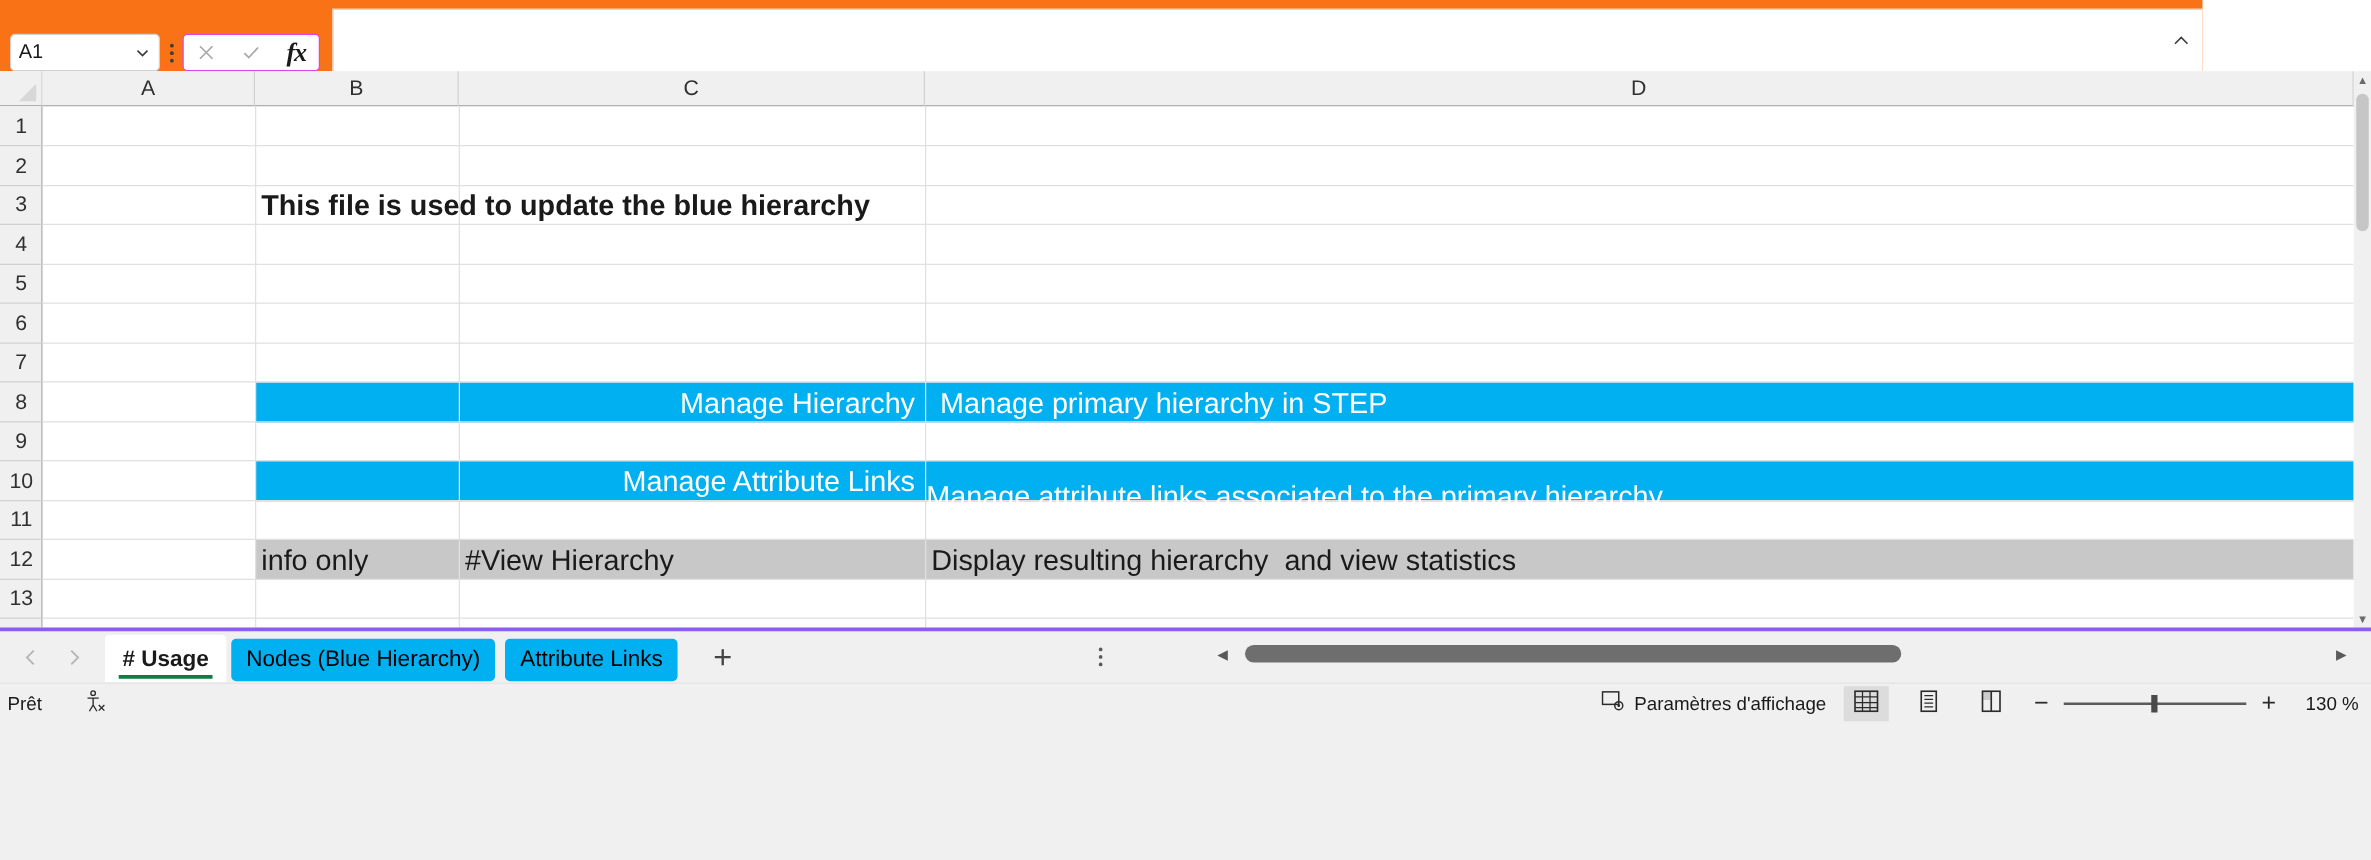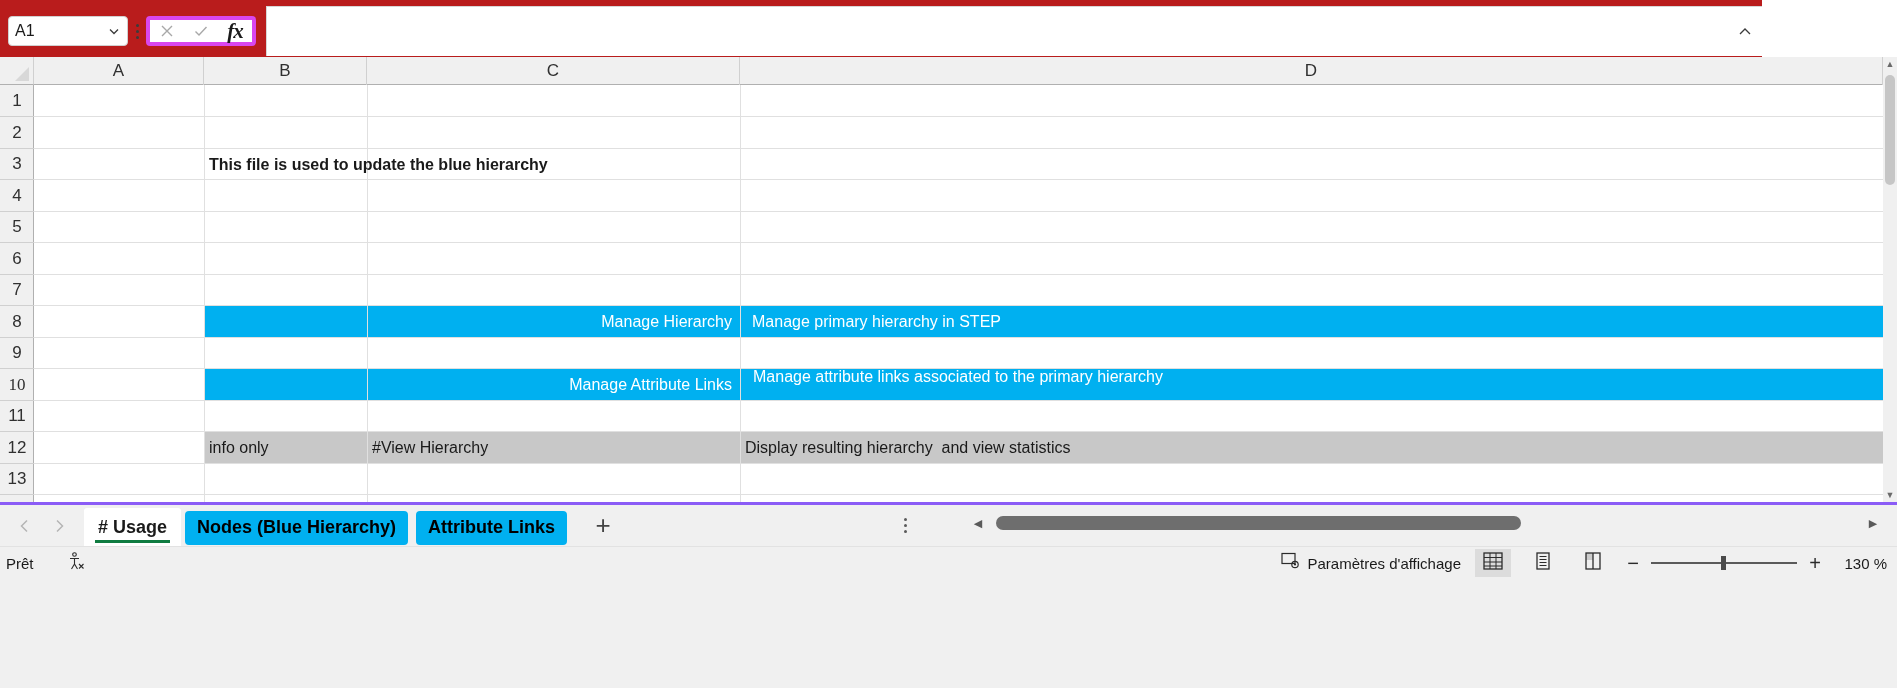--- a/index.html
+++ b/index.html
@@ -8,22 +8,22 @@
     width: 1897px; height: 688px;
     overflow: hidden;
     font-family: "Liberation Sans", sans-serif;
     background: #ffffff;
   }
 
   
   .formula-row {
     position: absolute; left: 0; top: 0;
     width: 1762px; height: 57px;
-    background: #b91c1c;
-    display: flex; align-items: center;
+    background: #f97316;
+    display: flex; align-items: flex-end;
   }
   .namebox {
     margin-left: 8px; margin-top: 5px;
     width: 120px; height: 30px;
     background: #ffffff;
     border: 1px solid #d0d0d0;
     border-radius: 4px;
     display: flex; align-items: center;
     padding: 0 6px;
     font-size: 16px; color: #1a1a1a;
@@ -37,21 +37,21 @@
     width: 18px; height: 30px; margin-top: 5px;
     display: flex; flex-direction: column; align-items: center; justify-content: center;
     gap: 3px;
   }
   .vdots i { width: 3px; height: 3px; background: #3b3b3b; border-radius: 50%; display: block; }
 
   .fbar-btns {
     margin-top: 5px;
     height: 30px; width: 110px;
     background: #ffffff;
-    border: 4px solid #d946ef;
+    border: 1px solid #d946ef;
     border-radius: 4px;
     display: flex; align-items: center; justify-content: space-around;
   }
   .fbtn { width: 30px; height: 26px; display: flex; align-items: center; justify-content: center; color: #9a9a9a; }
   .fbtn.fx { color: #1a1a1a; font-family: "Liberation Serif", serif; font-style: italic; font-size: 21px; font-weight: 600; letter-spacing: -1px; }
 
   .fbar-input {
     margin-top: 5px; margin-left: 10px;
     height: 50px;
     flex: 1;
@@ -121,21 +121,21 @@
     position: absolute; left: 34px; top: 28px;
     width: 1849px; height: 417px;
     overflow: hidden;
   }
   .gridline-v { position: absolute; top: 0; width: 1px; height: 417px; background: #e0e0e0; }
   .gridline-h { position: absolute; left: 0; width: 1849px; height: 1px; background: #e0e0e0; }
   .band { position: absolute; }
   .cell {
     position: absolute;
     display: flex; align-items: center;
-    font-size: 16px;
+    font-size: 23px;
     color: #1a1a1a;
     white-space: pre;
     font-family: "Liberation Sans", sans-serif;
   }
   .cell.bold { font-weight: bold; }
   .cell.white { color: #ffffff; }
   .cell.right { justify-content: flex-end; }
 
   
   .vscroll {
@@ -179,21 +179,20 @@
     content: ""; position: absolute; left: 11px; right: 11px; bottom: 5px;
     height: 3px; background: #107c41;
   }
   .tab.colored {
     background: #00b0f0;
     color: #000000;
     border-radius: 4px;
     height: 34px;
     margin: 0 4px 3px 4px;
     padding: 0 12px;
-    font-weight: bold;
   }
   .addsheet {
     width: 44px; height: 40px;
     display: flex; align-items: center; justify-content: center;
     font-size: 26px; color: #444; font-weight: 300;
     margin-left: 10px;
   }
   .tab-vdots {
     margin-left: 270px;
     width: 20px; height: 34px;
@@ -322,21 +321,21 @@
       </div>
       <div class="rowhead" style="top: 190px; height: 31px;">
         <span>7</span>
       </div>
       <div class="rowhead" style="top: 221px; height: 32px;">
         <span>8</span>
       </div>
       <div class="rowhead" style="top: 253px; height: 31px;">
         <span>9</span>
       </div>
-      <div class="rowhead" style="top: 284px; height: 32px; font-family: Liberation Serif, serif;">
+      <div class="rowhead" style="top: 284px; height: 32px;">
         <span>10</span>
       </div>
       <div class="rowhead" style="top: 316px; height: 31px;">
         <span>11</span>
       </div>
       <div class="rowhead" style="top: 347px; height: 32px;">
         <span>12</span>
       </div>
       <div class="rowhead" style="top: 379px; height: 31px;">
         <span>13</span>
@@ -359,21 +358,21 @@
       <div class="gridline-h" style="top: 252px;"></div>
       <div class="gridline-h" style="top: 283px;"></div>
       <div class="gridline-h" style="top: 315px;"></div>
       <div class="gridline-h" style="top: 346px;"></div>
       <div class="gridline-h" style="top: 378px;"></div>
       <div class="gridline-h" style="top: 409px;"></div>
       <div class="cell bold" style="left: 170px; top: 64px; height: 31px; width: 1679px; padding-left: 5px;">This file is used to update the blue hierarchy</div>
       <div class="cell white right" style="left: 333px; top: 221px; height: 32px; width: 365px; padding-left: 0px;">Manage Hierarchy</div>
       <div class="cell white" style="left: 706px; top: 221px; height: 32px; width: 1143px; padding-left: 12px;">Manage primary hierarchy in STEP</div>
       <div class="cell white right" style="left: 333px; top: 284px; height: 32px; width: 365px; padding-left: 0px;">Manage Attribute Links</div>
-      <div class="cell white" style="left: 706px; top: 276px; height: 32px; width: 1143px; padding-left: 13px;">Manage attribute links associated to the primary hierarchy</div>
+      <div class="cell white" style="left: 706px; top: 296px; height: 32px; width: 1143px; padding-left: 1px;">Manage attribute links associated to the primary hierarchy</div>
       <div class="cell" style="left: 170px; top: 347px; height: 32px; width: 1679px; padding-left: 5px;">info only</div>
       <div class="cell" style="left: 333px; top: 347px; height: 32px; width: 1516px; padding-left: 5px;">#View Hierarchy</div>
       <div class="cell" style="left: 706px; top: 347px; height: 32px; width: 1143px; padding-left: 5px;">Display resulting hierarchy  and view statistics</div>
     </div>
 </div>
 
 <div class="vscroll">
   <div class="arrow">▲</div>
   <div class="vthumb"></div>
   <div class="arrow bot">▼</div>

